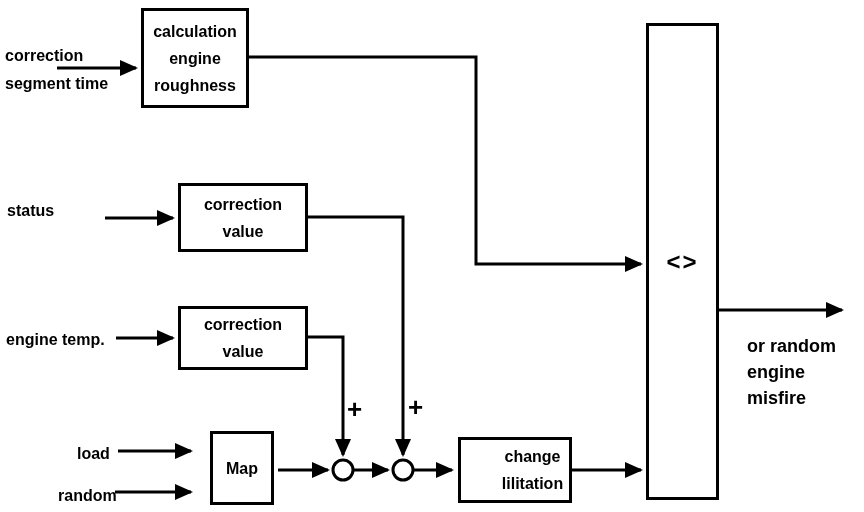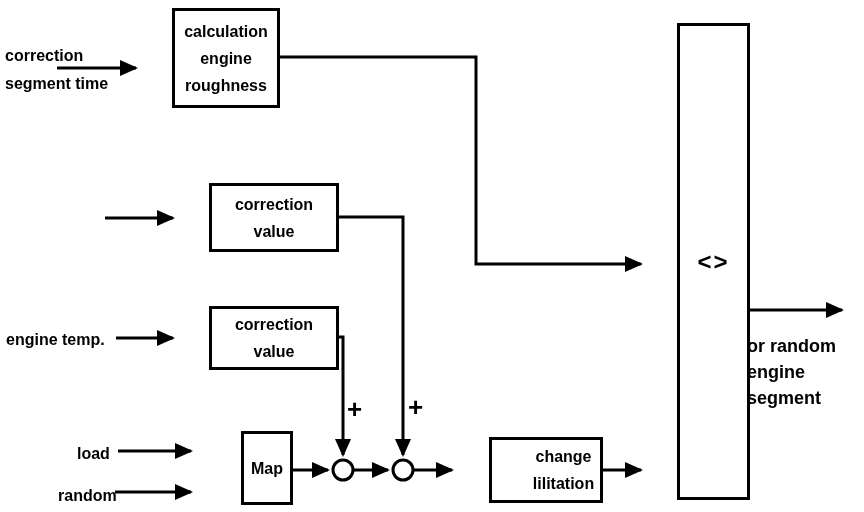--- a/index.html
+++ b/index.html
@@ -2,26 +2,26 @@
 <html style="--ink: #000000; --bg: #ffffff;"><head>
 <meta charset="utf-8">
 <style>
   html,body{margin:0;padding:0;}
   body{background:#ffffff;font-family:"Liberation Sans",sans-serif;}
   .stage{position:relative;width:864px;height:512px;background:var(--bg,#fff);overflow:hidden;
          color:var(--ink,#000);font-weight:bold;}
   .stage svg{position:absolute;left:0;top:0;}
   .box{position:absolute;box-sizing:border-box;border:3px solid var(--ink,#000);
        display:flex;flex-direction:column;align-items:center;justify-content:center;
-       text-align:center;font-size:16px;line-height:27px;background:#fff;margin-left:31px;}
+       text-align:center;font-size:16px;line-height:27px;background:#fff;}
   .lbl{position:absolute;font-size:16px;line-height:28px;white-space:nowrap;}
   .b-calc{left:141px;top:8px;width:108px;height:100px;}
   .b-corr1{left:178px;top:183px;width:130px;height:69px;}
   .b-corr2{left:178px;top:306px;width:130px;height:64px;}
-  .b-map{left:210px;top:431px;width:52px;height:74px;}
+  .b-map{left:210px;top:431px;width:64px;height:74px;}
   .b-change{left:458px;top:437px;width:114px;height:66px;padding-left:35px;}
   .b-tall{left:646px;top:23px;width:73px;height:477px;font-size:24px;letter-spacing:2px;}
   .l-cst{left:5px;top:42px;}
   .l-adapt{left:7px;top:197px;}
   .l-temp{left:6px;top:326px;text-align:center;}
   .l-load{left:77px;top:440px;text-align:right;}
   .l-speed{left:58px;top:482px;}
   .l-out{left:747px;top:333px;font-size:18px;line-height:26px;}
   .plus{position:absolute;font-size:26px;line-height:26px;}
   .p1{left:347px;top:396px;}
@@ -56,20 +56,21 @@
       <circle cx="403" cy="470" r="10" fill="#fff"></circle>
     </g>
   </svg>
 
   <div class="lbl l-cst">
     <div>correction</div>
     <div>segment time</div>
   </div>
 
   <div class="lbl l-adapt">
+    <div>status</div>
   </div>
 
   <div class="lbl l-temp">engine temp.</div>
   <div class="lbl l-load">load</div>
   <div class="lbl l-speed">random</div>
 
   <div class="box b-calc">
     <div>calculation</div>
     <div>engine</div>
     <div>roughness</div>
@@ -97,16 +98,16 @@
   <div class="box b-tall">
     <div>&lt;&gt;</div>
   </div>
 
   <div class="plus p1">+</div>
   <div class="plus p2">+</div>
 
   <div class="lbl l-out">
     <div>or random</div>
     <div>engine</div>
-    <div>segment</div>
+    <div>misfire</div>
   </div>
 
 </div>
 
 </body></html>

